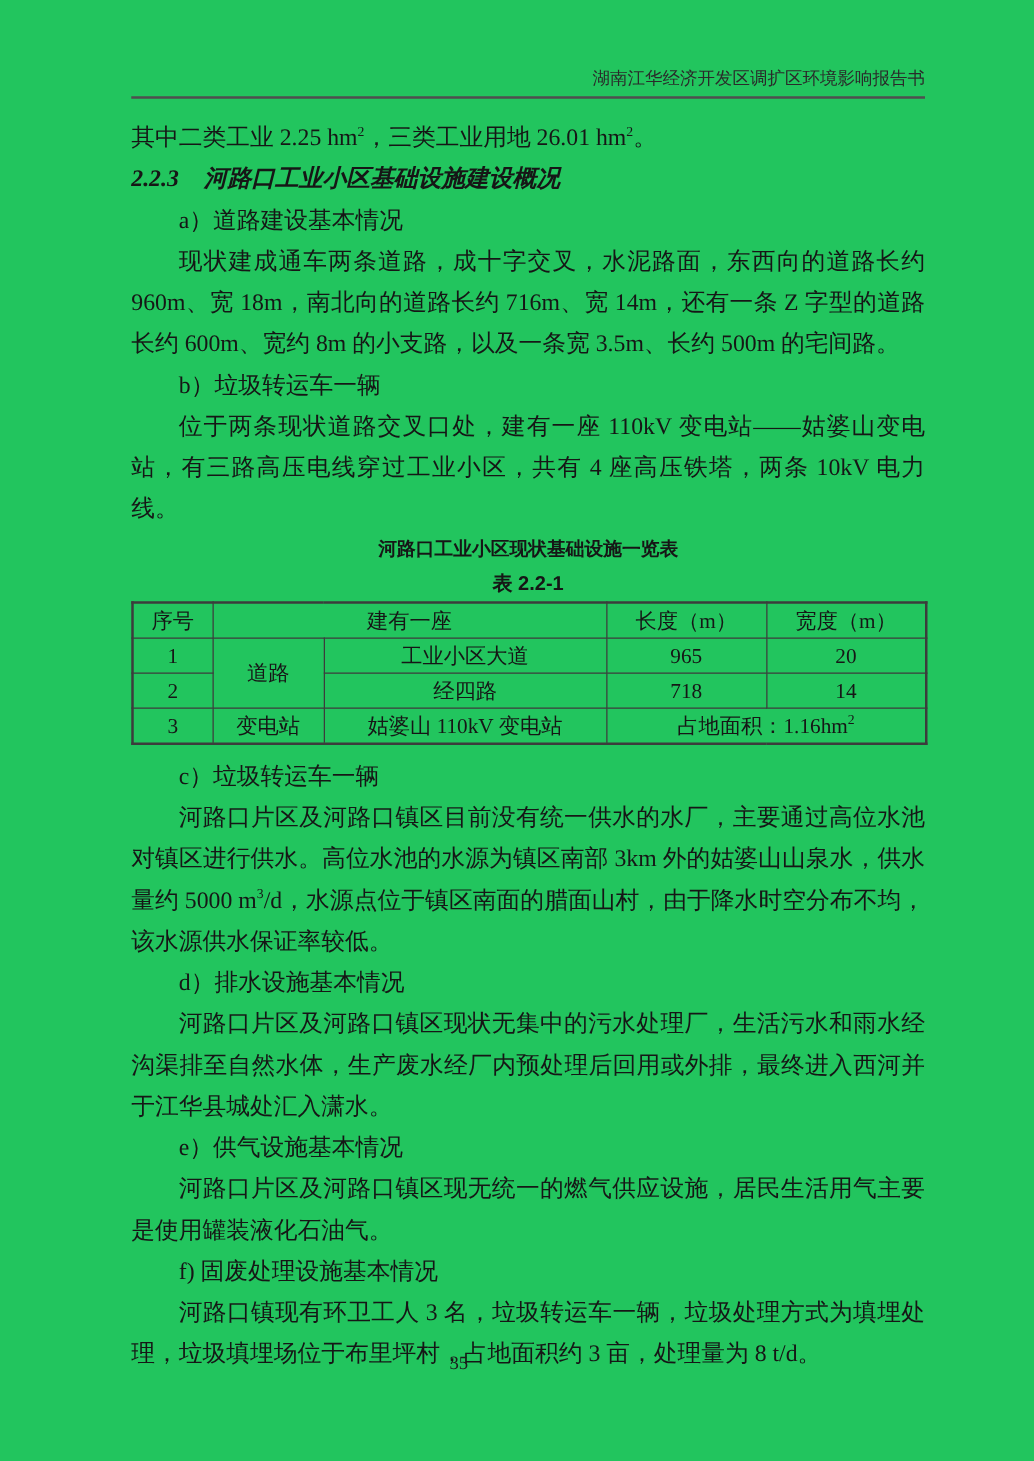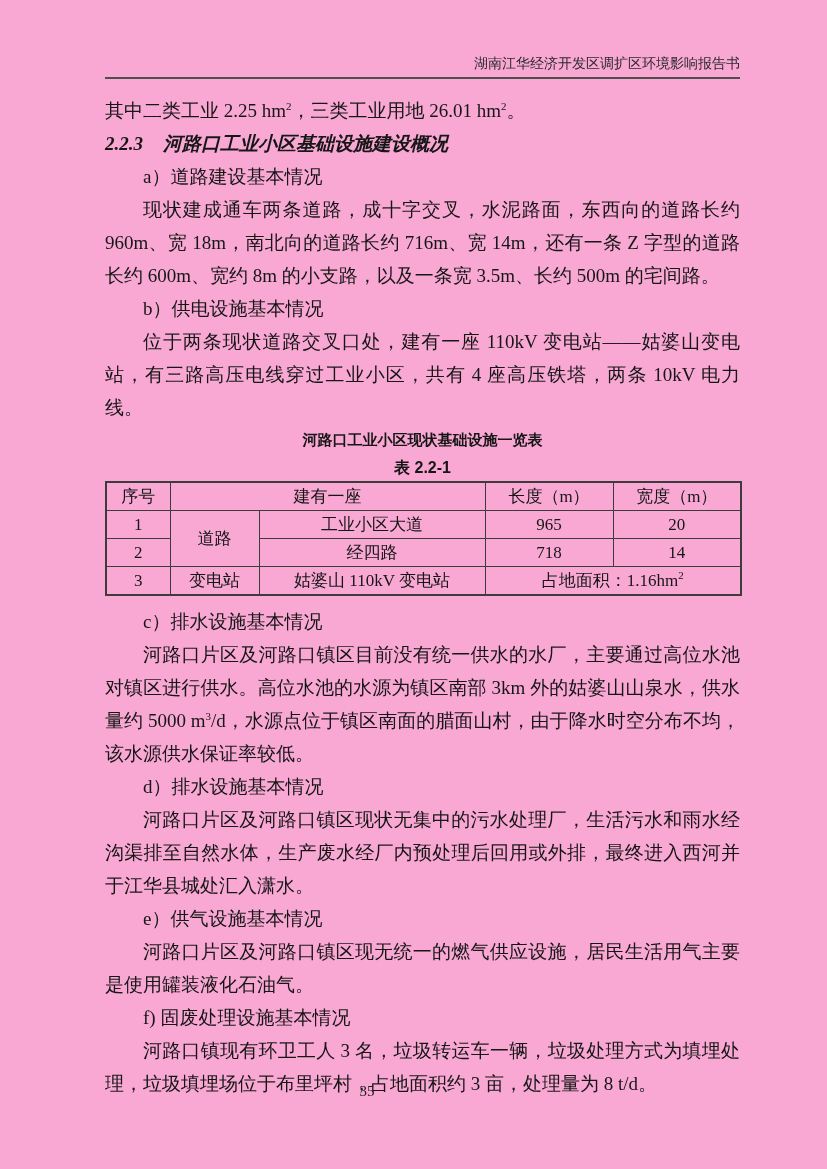--- a/index.html
+++ b/index.html
@@ -1,17 +1,17 @@
 <!DOCTYPE html>
 <html lang="zh"><head>
 <meta charset="utf-8">
 <style>
   html,body { margin:0; padding:0; background:#ffffff; }
   .page {
-    position:relative; width:827px; height:1169px; background:#f9a8d4;
+    position:relative; width:827px; height:1169px; background:#22c55e;
     font-family:"Liberation Serif","DejaVu Serif",serif;
     color:#161616; overflow:hidden;
   }
   .running-header {
     position:absolute; top:55px; left:105px; width:635px;
     text-align:right; font-size:14px; line-height:17px;
     padding-bottom:5px; border-bottom:2px solid #4f4f4f;
     color:#2a2a2a;
   }
   .content {
@@ -58,21 +58,21 @@
 
   <div class="content">
 
     <p><span>其中二类工业 2.25 hm</span><sup>2</sup><span>，三类工业用地 26.01 hm</span><sup>2</sup><span>。</span></p>
 
     <p class="sec-heading"><span class="sec-num">2.2.3</span><span>河路口工业小区基础设施建设概况</span></p>
 
     <p class="sub-heading">a）道路建设基本情况</p>
     <p class="para">现状建成通车两条道路，成十字交叉，水泥路面，东西向的道路长约 960m、宽 18m，南北向的道路长约 716m、宽 14m，还有一条 Z 字型的道路长约 600m、宽约 8m 的小支路，以及一条宽 3.5m、长约 500m 的宅间路。</p>
 
-    <p class="sub-heading">b）供电设施基本情况</p>
+    <p class="sub-heading">b）垃圾转运车一辆</p>
     <p class="para">位于两条现状道路交叉口处，建有一座 110kV 变电站——姑婆山变电站，有三路高压电线穿过工业小区，共有 4 座高压铁塔，两条 10kV 电力线。</p>
 
     <p class="table-title">河路口工业小区现状基础设施一览表</p>
     <p class="table-label">表 2.2-1</p>
 
     <table class="infra-table">
       <colgroup>
         <col style="width:64px">
         <col style="width:89px">
         <col style="width:226px">
@@ -101,21 +101,21 @@
         </tr>
         <tr>
           <td>3</td>
           <td>变电站</td>
           <td>姑婆山 110kV 变电站</td>
           <td colspan="2"><span>占地面积：1.16hm</span><sup>2</sup></td>
         </tr>
       </tbody>
     </table>
 
-    <p class="sub-heading after-table">c）排水设施基本情况</p>
+    <p class="sub-heading after-table">c）垃圾转运车一辆</p>
     <p class="para"><span>河路口片区及河路口镇区目前没有统一供水的水厂，主要通过高位水池对镇区进行供水。高位水池的水源为镇区南部 3km 外的姑婆山山泉水，供水量约 5000 m</span><sup>3</sup><span>/d，水源点位于镇区南面的腊面山村，由于降水时空分布不均，该水源供水保证率较低。</span></p>
 
     <p class="sub-heading">d）排水设施基本情况</p>
     <p class="para">河路口片区及河路口镇区现状无集中的污水处理厂，生活污水和雨水经沟渠排至自然水体，生产废水经厂内预处理后回用或外排，最终进入西河并于江华县城处汇入潇水。</p>
 
     <p class="sub-heading">e）供气设施基本情况</p>
     <p class="para">河路口片区及河路口镇区现无统一的燃气供应设施，居民生活用气主要是使用罐装液化石油气。</p>
 
     <p class="sub-heading">f) 固废处理设施基本情况</p>
     <p class="para">河路口镇现有环卫工人 3 名，垃圾转运车一辆，垃圾处理方式为填埋处理，垃圾填埋场位于布里坪村，占地面积约 3 亩，处理量为 8 t/d。</p>

